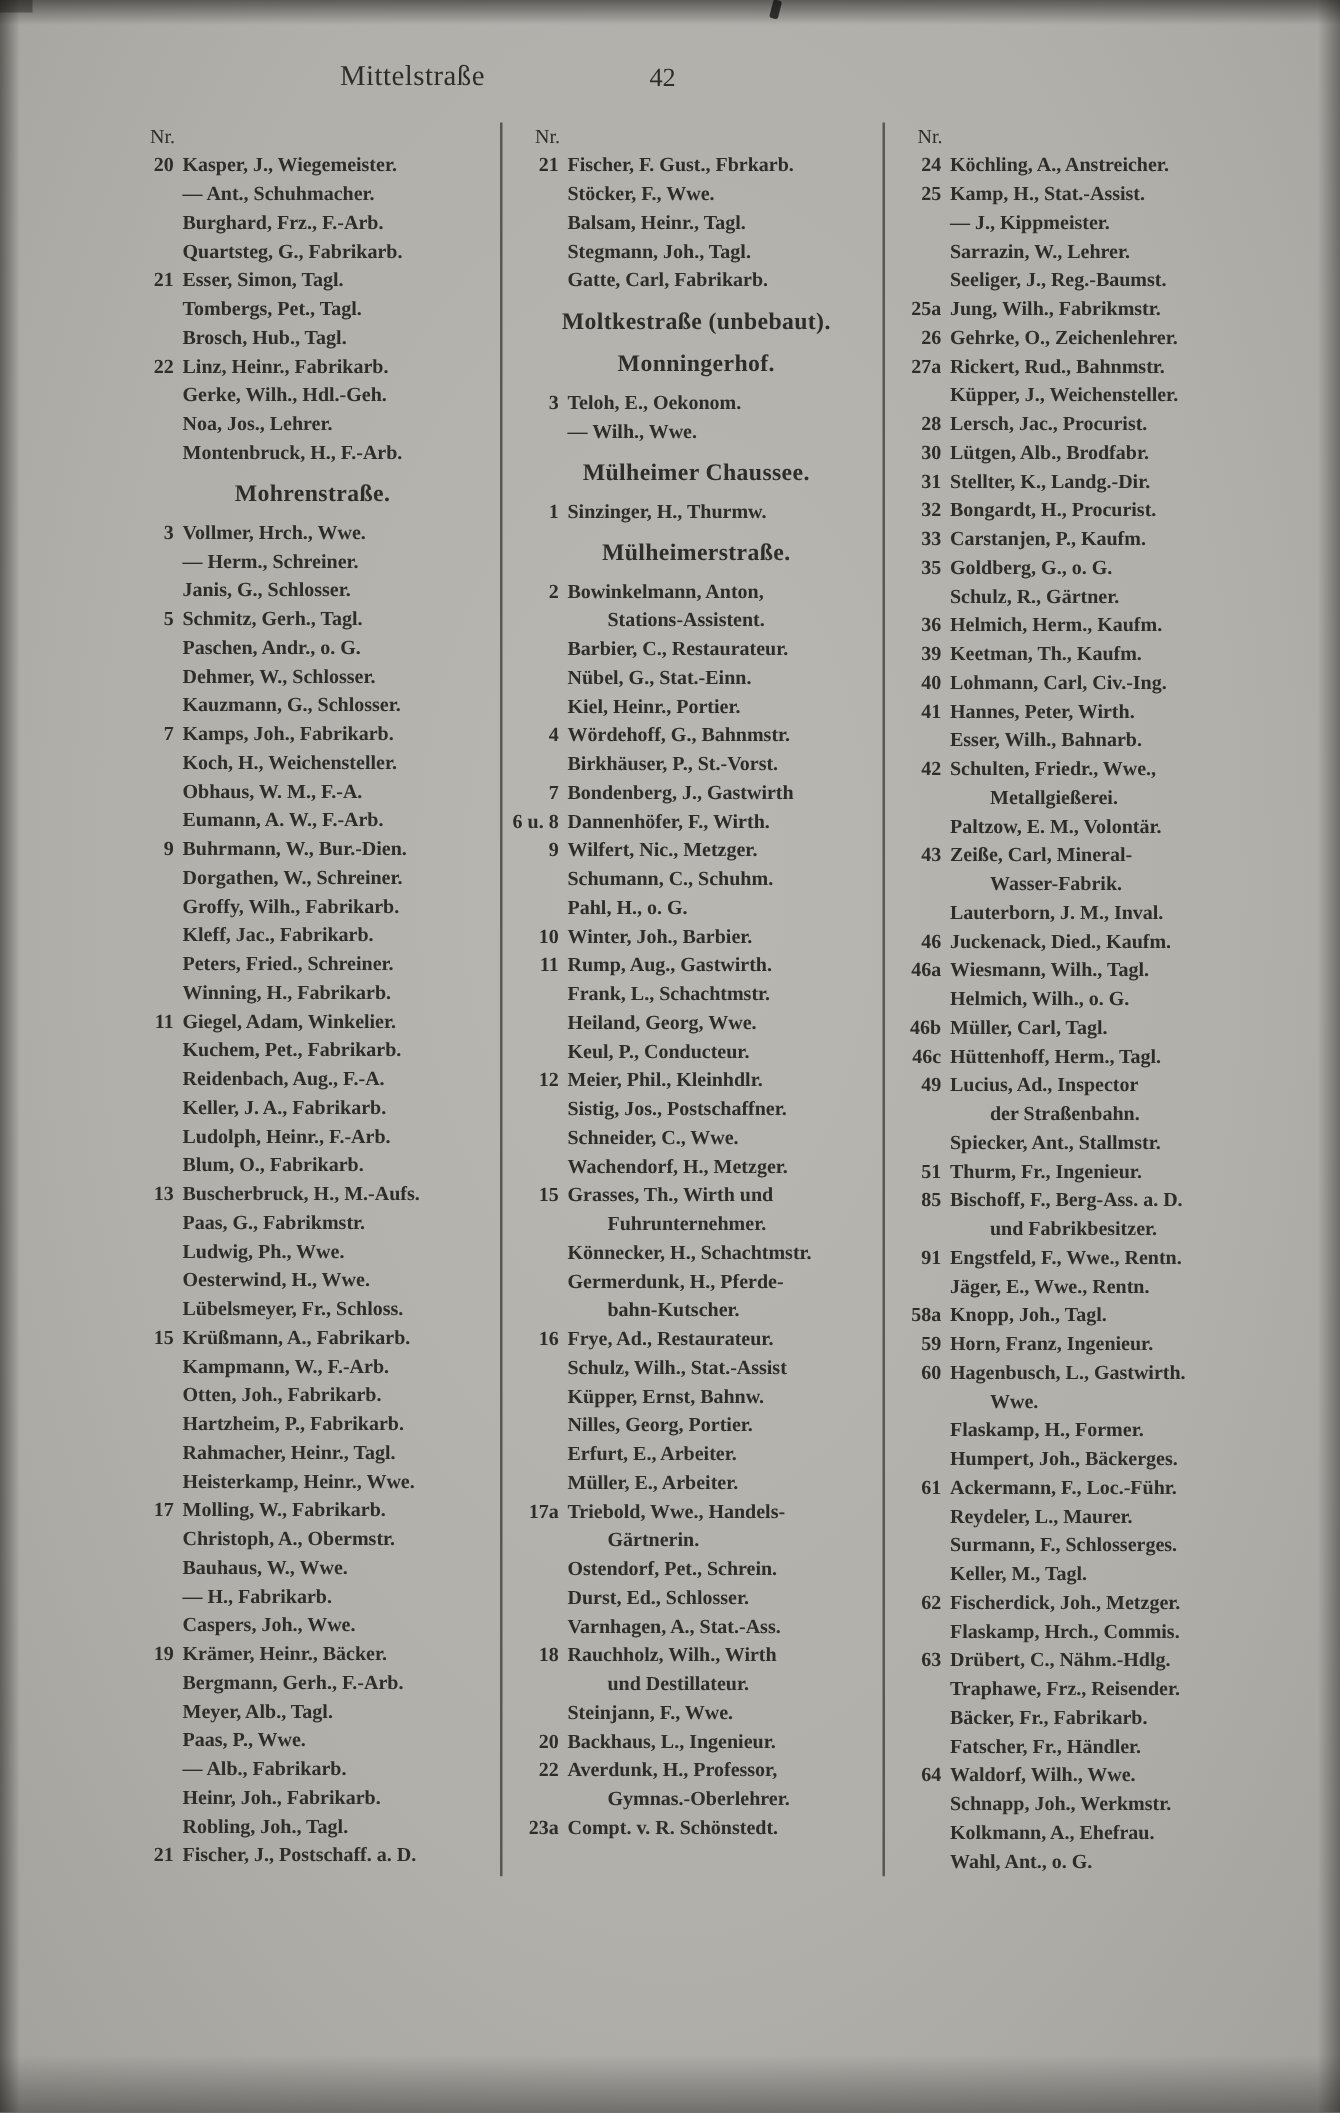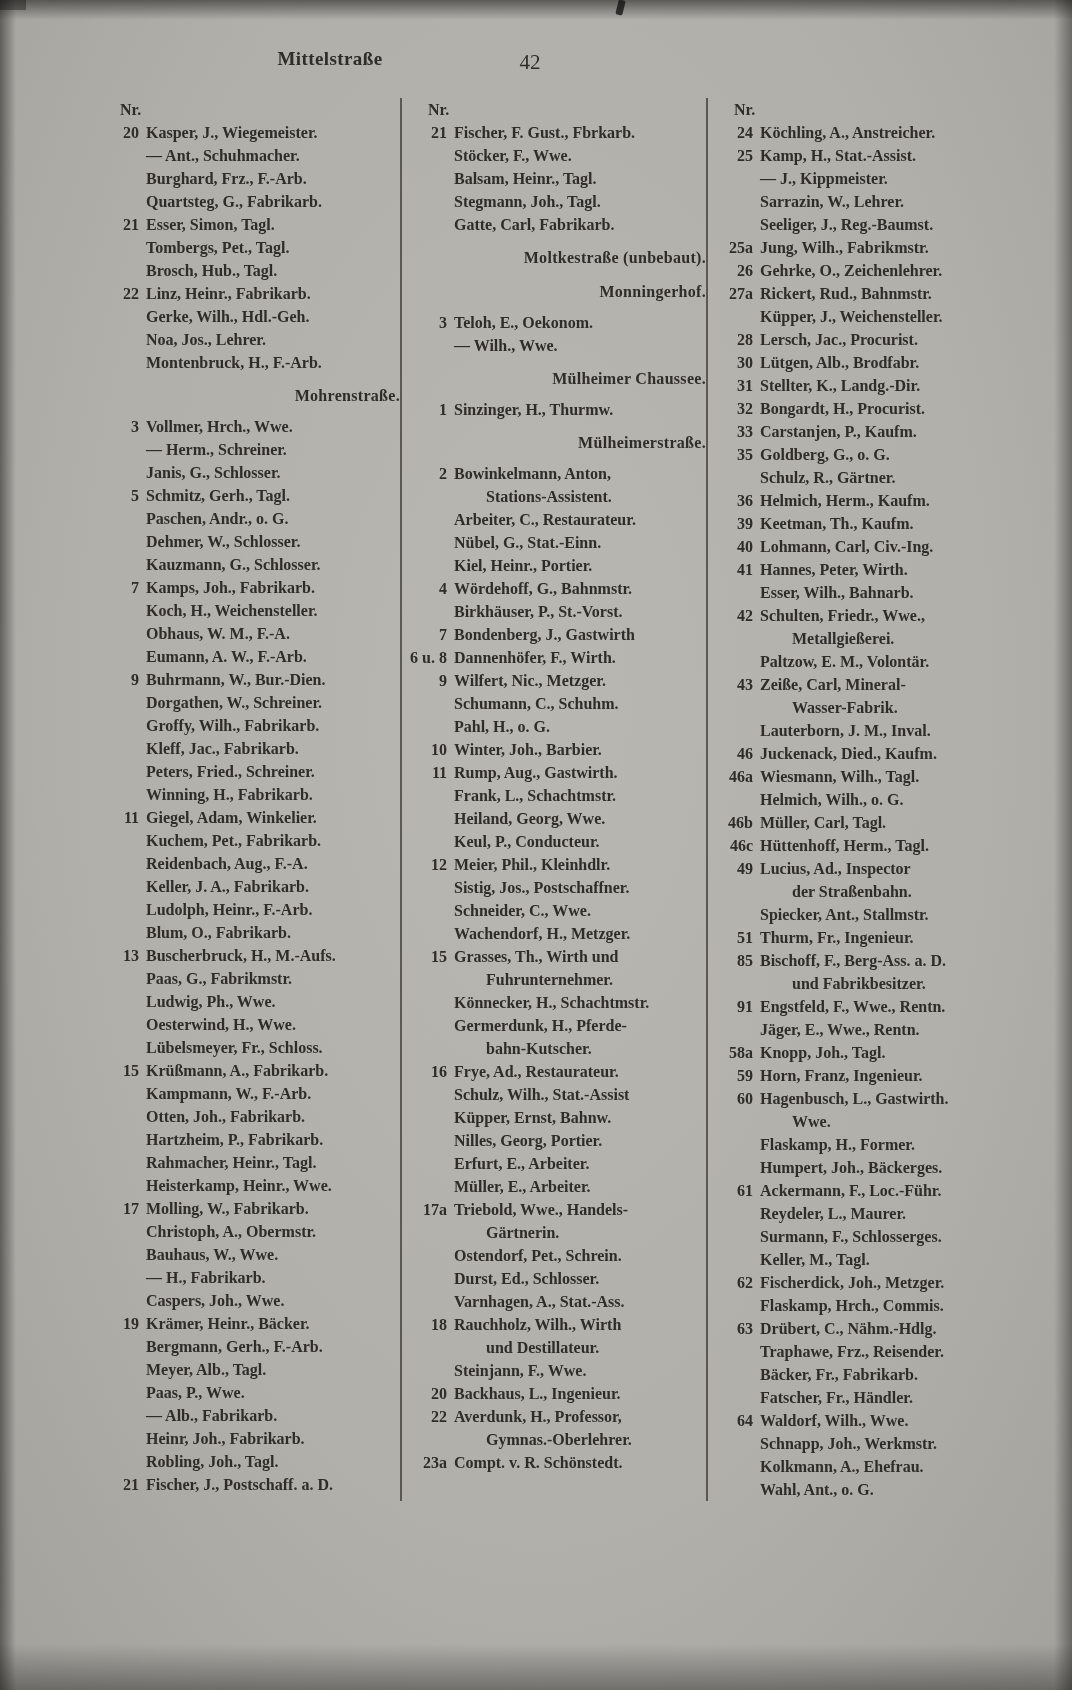--- a/index.html
+++ b/index.html
@@ -12,30 +12,30 @@
       linear-gradient(0deg,   rgba(22,21,19,.40) 0, rgba(22,21,19,0) 46px),
       linear-gradient(90deg,  rgba(22,21,19,.50) 0, rgba(22,21,19,0) 16px),
       linear-gradient(270deg, rgba(22,21,19,.42) 0, rgba(22,21,19,0) 18px),
       radial-gradient(ellipse at 50% 42%, #b9b7b2 0%, #b1afaa 62%, #a3a19c 100%);
   }
   .artifact { position:absolute; background:rgba(18,17,15,.78); }
   .artifact.tick { top:0; left:617px; width:7px; height:15px; transform:rotate(14deg); border-radius:2px; }
   .artifact.corner { top:0; left:0; width:26px; height:10px; opacity:.5; }
 
   .hdr-left, .hdr-right, .hdr-num { position:absolute; top:48px; text-align:center; }
-  .hdr-left  { left:180px; width:300px; font-size:19px; font-weight:bold; letter-spacing:.4px; }
+  .hdr-left  { left:180px; width:300px; font-size:23px; font-weight:normal; letter-spacing:.4px; }
   .hdr-right { left:645px; width:300px; font-size:23px; font-weight:bold; letter-spacing:.4px; }
   .hdr-num   { left:430px; width:200px; font-size:21px; padding-top:2px; }
 
   .columns { position:absolute; top:98px; left:100px; width:912px; display:flex; align-items:stretch; }
   .col { width:300px; box-sizing:border-box; }
   .col + .col { border-left:2px solid rgba(52,50,46,.7); padding-left:6px; width:306px; }
 
-  .nr-label { padding-left:20px; font-size:16px; font-weight:bold; line-height:23px; }
-  .heading  { text-align:right; font-size:16px; font-weight:bold; line-height:24px;
+  .nr-label { padding-left:20px; font-size:16px; font-weight:normal; line-height:23px; }
+  .heading  { text-align:center; font-size:19px; font-weight:bold; line-height:24px;
               margin:10px 0 7px; letter-spacing:.3px; }
   .line { display:flex; font-size:16px; font-weight:bold; line-height:23px; }
   .num  { flex:none; min-width:46px; box-sizing:border-box; padding-right:7px;
           text-align:right; white-space:nowrap; }
   .txt  { flex:1; white-space:nowrap; }
   .line.wrap .txt { padding-left:32px; }
 </style>
 </head>
 <body>
 
@@ -324,21 +324,21 @@
         <div class="line">
           <span class="num">2</span>
           <span class="txt">Bowinkelmann, Anton,</span>
         </div>
         <div class="line wrap">
           <span class="num"></span>
           <span class="txt">Stations-Assistent.</span>
         </div>
         <div class="line">
           <span class="num"></span>
-          <span class="txt">Arbeiter, C., Restaurateur.</span>
+          <span class="txt">Barbier, C., Restaurateur.</span>
         </div>
         <div class="line">
           <span class="num"></span>
           <span class="txt">Nübel, G., Stat.-Einn.</span>
         </div>
         <div class="line">
           <span class="num"></span>
           <span class="txt">Kiel, Heinr., Portier.</span>
         </div>
         <div class="line">

